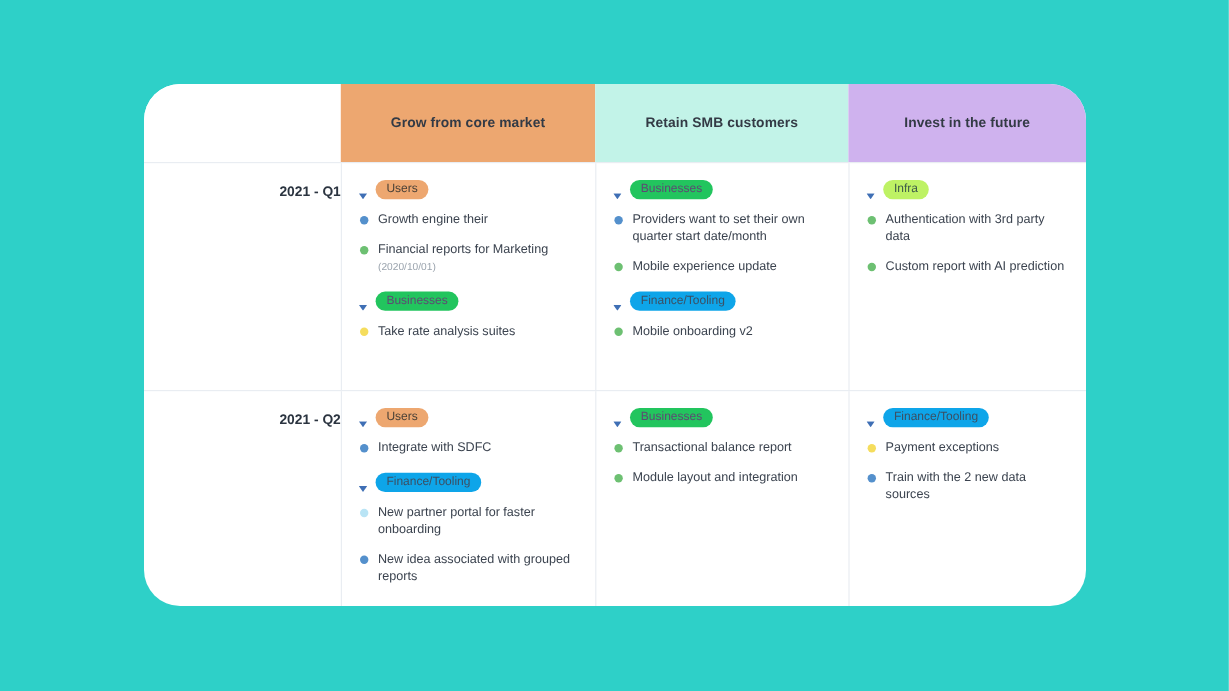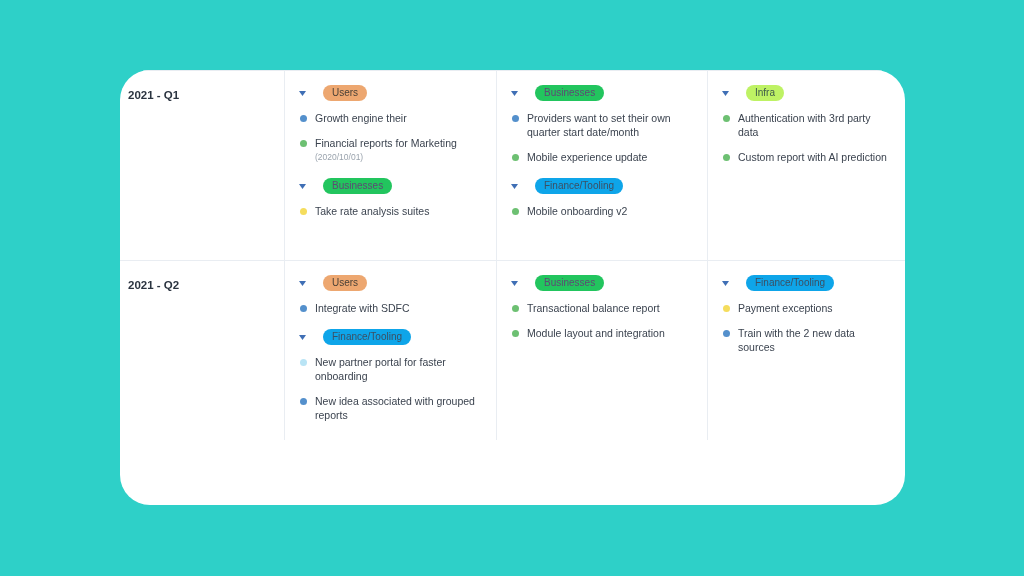--- a/index.html
+++ b/index.html
@@ -69,39 +69,40 @@
   .row.r1 { height: 190px; }
   .row.r2 { height: 180px; }
 
   .row-label {
     width: 164px;
     flex: 0 0 164px;
     padding: 18px 0 0 8px;
     font-size: 11.5px;
     font-weight: bold;
     color: #2b3440;
+    text-align: right;
   }
 
   .col {
     flex: 0 0 auto;
     padding: 14px 16px 0 14px;
     border-left: 1px solid #e9edf2;
   }
   .col.c1 { width: 212px; }
   .col.c2 { width: 211px; }
   .col.c3 { width: 198px; }
 
   
   .group { margin-bottom: 14px; }
   .group:last-child { margin-bottom: 0; }
 
   .group-head {
     display: flex;
-    align-items: center;
-    gap: 17px;
+    align-items: flex-end;
+    gap: 7px;
     margin-bottom: 10px;
     height: 16px;
   }
 
   .caret {
     width: 7px;
     height: 5px;
     flex: 0 0 7px;
     background: #3f6fb5;
     clip-path: polygon(0 0, 100% 0, 50% 100%);
@@ -160,20 +161,26 @@
     margin-top: 1px;
   }
 </style>
 </head>
 <body>
 
 <div class="stage">
 
   <div class="board">
 
+    <div class="board-header">
+      <div class="hdr-cell hdr-corner"></div>
+      <div class="hdr-cell hdr-grow">Grow from core market</div>
+      <div class="hdr-cell hdr-retain">Retain SMB customers</div>
+      <div class="hdr-cell hdr-invest">Invest in the future</div>
+    </div>
 
     <div class="rows">
 
       <div class="row r1">
 
         <div class="row-label">2021 - Q1</div>
 
         <div class="col c1">
 
           <div class="group">

